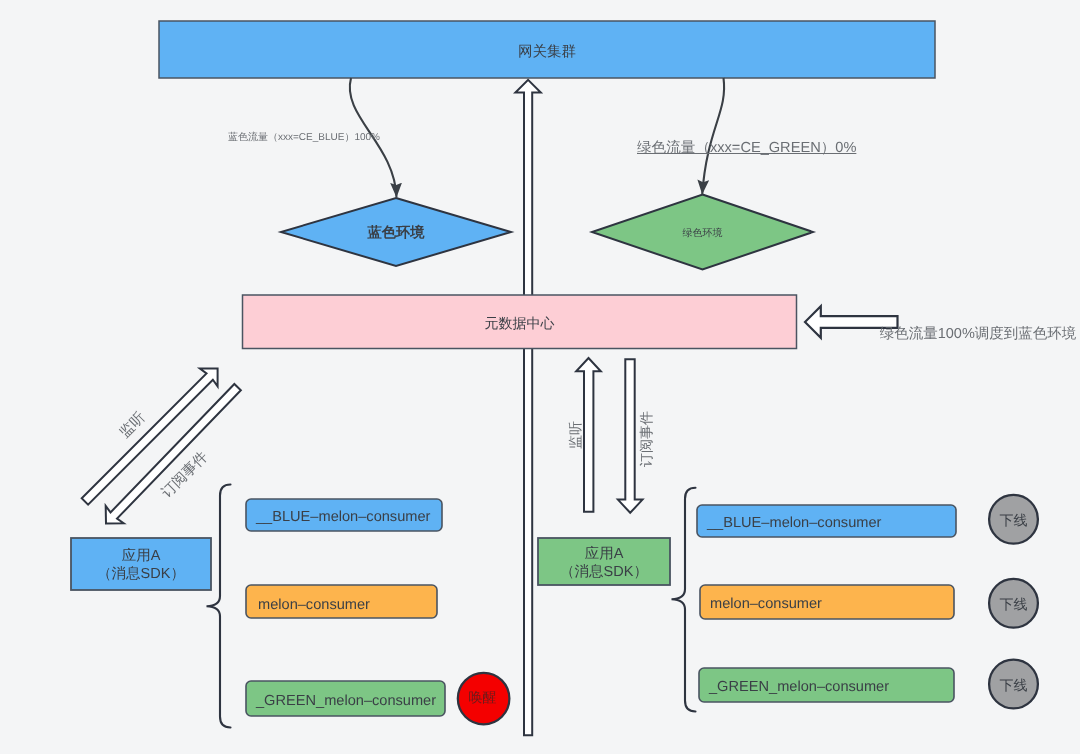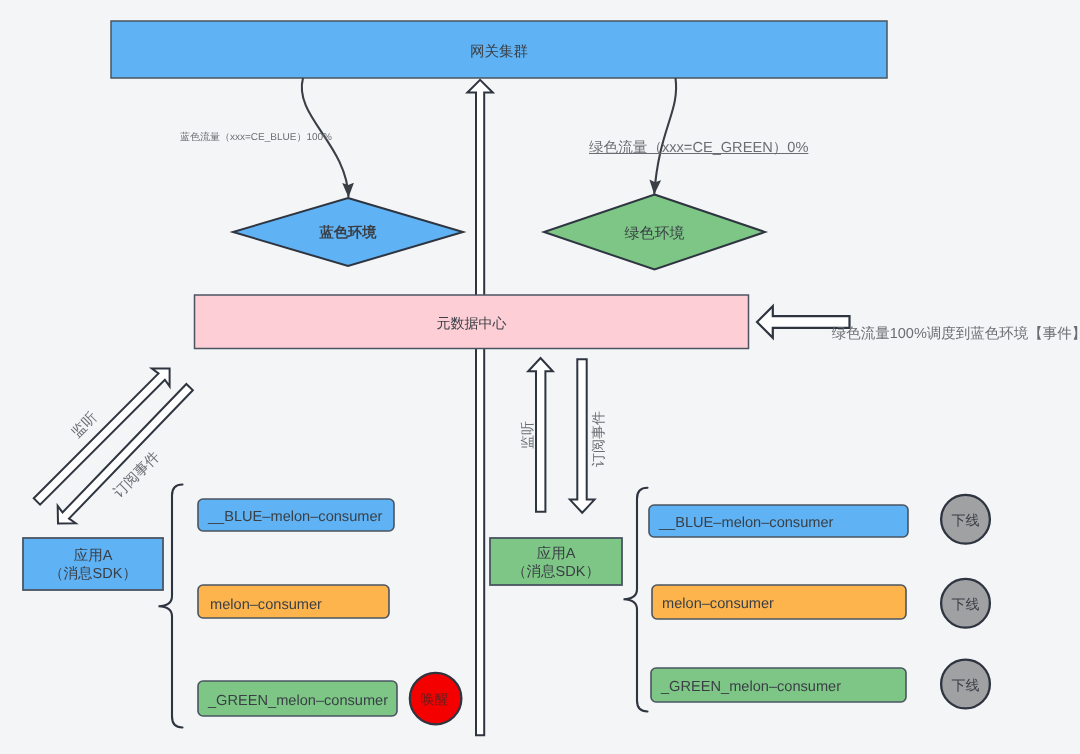--- a/index.html
+++ b/index.html
@@ -1,21 +1,21 @@
 <!DOCTYPE html>
 <html><head>
 <meta charset="utf-8">
 <style>
   html,body{margin:0;padding:0;}
   body{width:1080px;height:754px;background:#f4f5f6;
        font-family:"Liberation Sans",sans-serif;overflow:hidden;
        -webkit-font-smoothing:antialiased;}
   #stage{position:relative;width:868px;height:754px;
          -webkit-font-smoothing:antialiased;text-rendering:geometricPrecision;
-         will-change:transform;transform:translateZ(0);}
+         will-change:transform;transform:translateZ(0);margin-left:48px;}
   svg.layer{position:absolute;left:0;top:0;width:1080px;height:754px;}
   .nd{position:absolute;box-sizing:border-box;display:flex;align-items:center;
       justify-content:center;text-align:center;color:#3a3f46;line-height:1.22;
       white-space:nowrap;}
   .lbl{position:absolute;color:#6a6e73;white-space:nowrap;}
   .rot{transform-origin:0 0;}
 </style>
 </head>
 <body>
 
@@ -76,21 +76,21 @@
 
     <rect x="23" y="538" width="140" height="52" fill="#5fb2f4" stroke="#4a5461" stroke-width="1.8"></rect>
 
     <rect x="490" y="538" width="132" height="47" fill="#7dc685" stroke="#4a5461" stroke-width="1.8"></rect>
   </svg>
 
   <div class="nd" style="left:111px;top:24px;width:776px;height:57px;font-size:14.5px;">网关集群</div>
 
   <div class="nd" style="left:233px;top:214px;width:230px;height:40px;font-size:14.3px;font-weight:bold;">蓝色环境</div>
 
-  <div class="nd" style="left:544px;top:214px;width:221px;height:40px;font-size:15px;">绿色环境</div>
+  <div class="nd" style="left:544px;top:214px;width:221px;height:40px;font-size:10px;">绿色环境</div>
 
   <div class="nd" style="left:194px;top:297px;width:555px;height:54px;font-size:14px;">元数据中心</div>
 
   <div class="lbl" style="left:180px;top:129.5px;font-size:10px;">蓝色流量（xxx=CE_BLUE）100%</div>
 
   <div class="lbl" style="left:589px;top:138.5px;font-size:14.6px;text-decoration:underline;">绿色流量（xxx=CE_GREEN）0%</div>
 
   <div class="nd" style="left:848px;top:314px;width:222px;height:42px;font-size:14.5px;
               color:#6a6e73;">
     <span>绿色流量100%调度到蓝色环境</span>
@@ -112,21 +112,21 @@
 
   <div class="nd" style="left:490px;top:540px;width:132px;height:47px;font-size:14.5px;flex-direction:column;">
     <span>应用A</span>
     <span>（消息SDK）</span>
   </div>
 
   <div class="nd" style="left:208px;top:502px;width:196px;height:32px;justify-content:flex-start;font-size:14.6px;">__BLUE–melon–consumer</div>
   <div class="nd" style="left:210px;top:589px;width:191px;height:33px;justify-content:flex-start;font-size:14.6px;">melon–consumer</div>
   <div class="nd" style="left:208px;top:684px;width:199px;height:35px;justify-content:flex-start;font-size:14.6px;">_GREEN_melon–consumer</div>
 
-  <div class="nd" style="left:409.6px;top:676.6px;width:50px;height:46px;font-size:14px;color:#6b1b1b;">唤醒</div>
+  <div class="nd" style="left:409.6px;top:676.6px;width:50px;height:46px;font-size:14px;color:#6b1b1b;font-family:Liberation Mono, monospace;">唤醒</div>
 
   <div class="nd" style="left:659px;top:508px;width:259px;height:32px;justify-content:flex-start;font-size:14.6px;">__BLUE–melon–consumer</div>
   <div class="nd" style="left:662px;top:588px;width:254px;height:34px;justify-content:flex-start;font-size:14.6px;">melon–consumer</div>
   <div class="nd" style="left:661px;top:671px;width:255px;height:34px;justify-content:flex-start;font-size:14.6px;">_GREEN_melon–consumer</div>
 
   <div class="nd" style="left:940.5px;top:497.5px;width:50px;height:47px;font-size:14px;">下线</div>
   <div class="nd" style="left:940.5px;top:581.5px;width:50px;height:47px;font-size:14px;">下线</div>
   <div class="nd" style="left:940.5px;top:662.5px;width:50px;height:47px;font-size:14px;">下线</div>
 
 </div>

